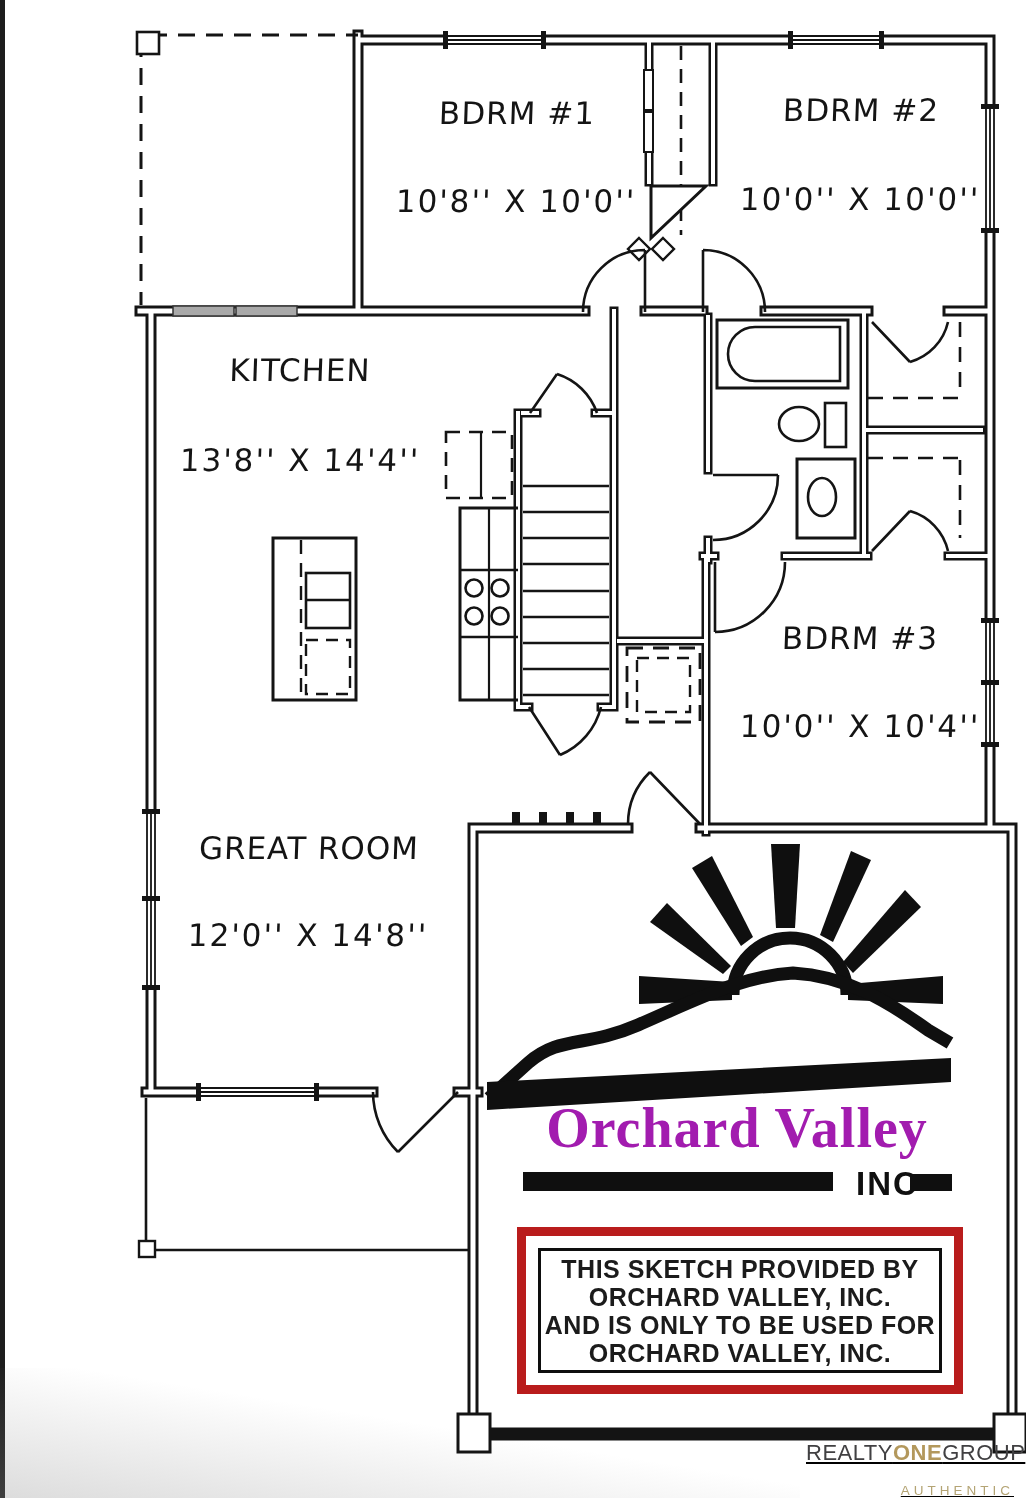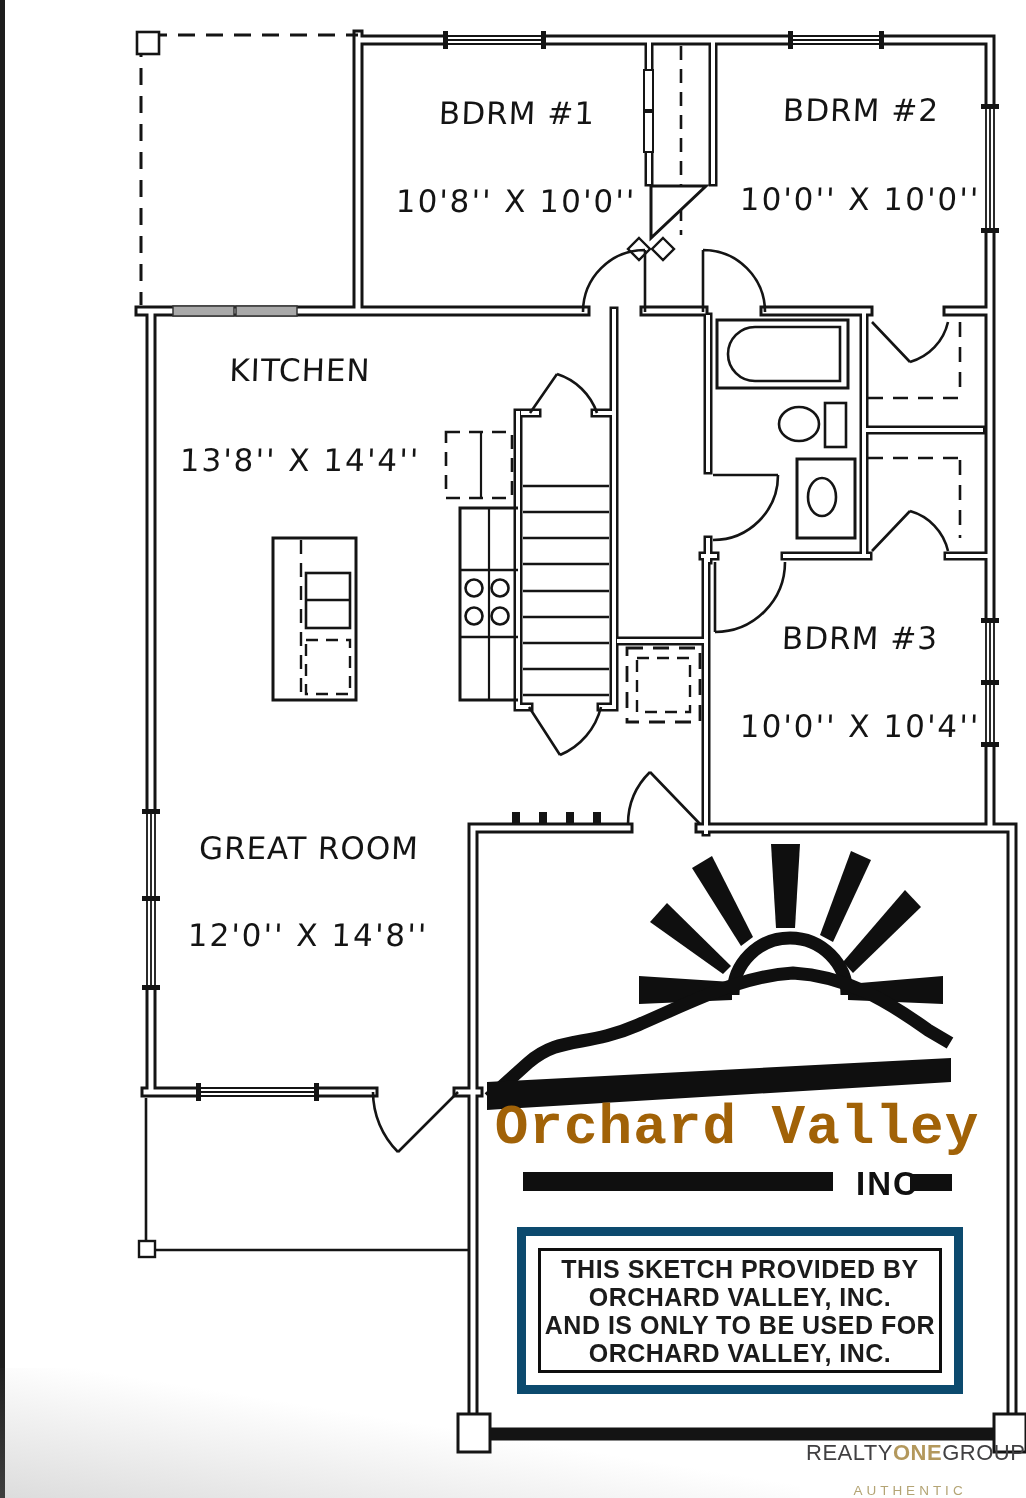--- a/index.html
+++ b/index.html
@@ -11,31 +11,31 @@
   svg{position:absolute;left:0;top:0;}
 
   
   .plan-label{position:absolute;transform:translate(-50%,-50%) skewX(-2deg);white-space:nowrap;
     color:#141414;font-family:"DejaVu Sans",sans-serif;}
   .room-name{font-size:31px;letter-spacing:1px;}
   .room-dims{font-size:31px;letter-spacing:2px;}
 
   
   .ov-wordmark{position:absolute;left:737px;top:1128px;transform:translate(-50%,-50%);
-    font-family:Liberation Mono, monospace;font-weight:bold;font-size:56px;letter-spacing:1px;color:#a16207;white-space:nowrap;}
+    font-family:Liberation Serif, serif;font-weight:bold;font-size:56px;letter-spacing:1px;color:#a21caf;white-space:nowrap;}
   .inc-bar{position:absolute;background:#0f0f0f;}
   .inc-text{position:absolute;left:856px;top:1165px;font-weight:bold;font-size:33px;letter-spacing:2px;color:#0f0f0f;}
 
   .disclaimer{position:absolute;left:517px;top:1227px;width:446px;height:167px;
-    border:9px solid #0c4a6e;background:#fff;box-sizing:border-box;padding:12px;}
+    border:9px solid #b91c1c;background:#fff;box-sizing:border-box;padding:12px;}
   .disclaimer-inner{border:3px solid #0e0e0e;width:100%;height:100%;box-sizing:border-box;
     display:flex;flex-direction:column;justify-content:center;align-items:center;}
   .disclaimer-inner div{font-size:25px;font-weight:bold;letter-spacing:0.5px;line-height:28px;color:#1b1b1b;white-space:nowrap;}
 
-  .footer-logo{position:absolute;left:806px;top:1441px;width:208px;text-align:center;line-height:1.1;}
+  .footer-logo{position:absolute;left:806px;top:1441px;width:208px;text-align:right;line-height:1.1;text-decoration:underline;}
   .footer-main{font-size:22px;letter-spacing:0.5px;color:#414042;white-space:nowrap;}
   .footer-one{color:#b3985c;font-weight:bold;}
   .footer-sub{font-size:13.5px;letter-spacing:4px;color:#b4a474;margin-top:19px;white-space:nowrap;}
 </style>
 </head>
 <body>
 
 <div class="stage">
   <div class="edge-strip"></div>
   <div class="corner-shade"></div>

